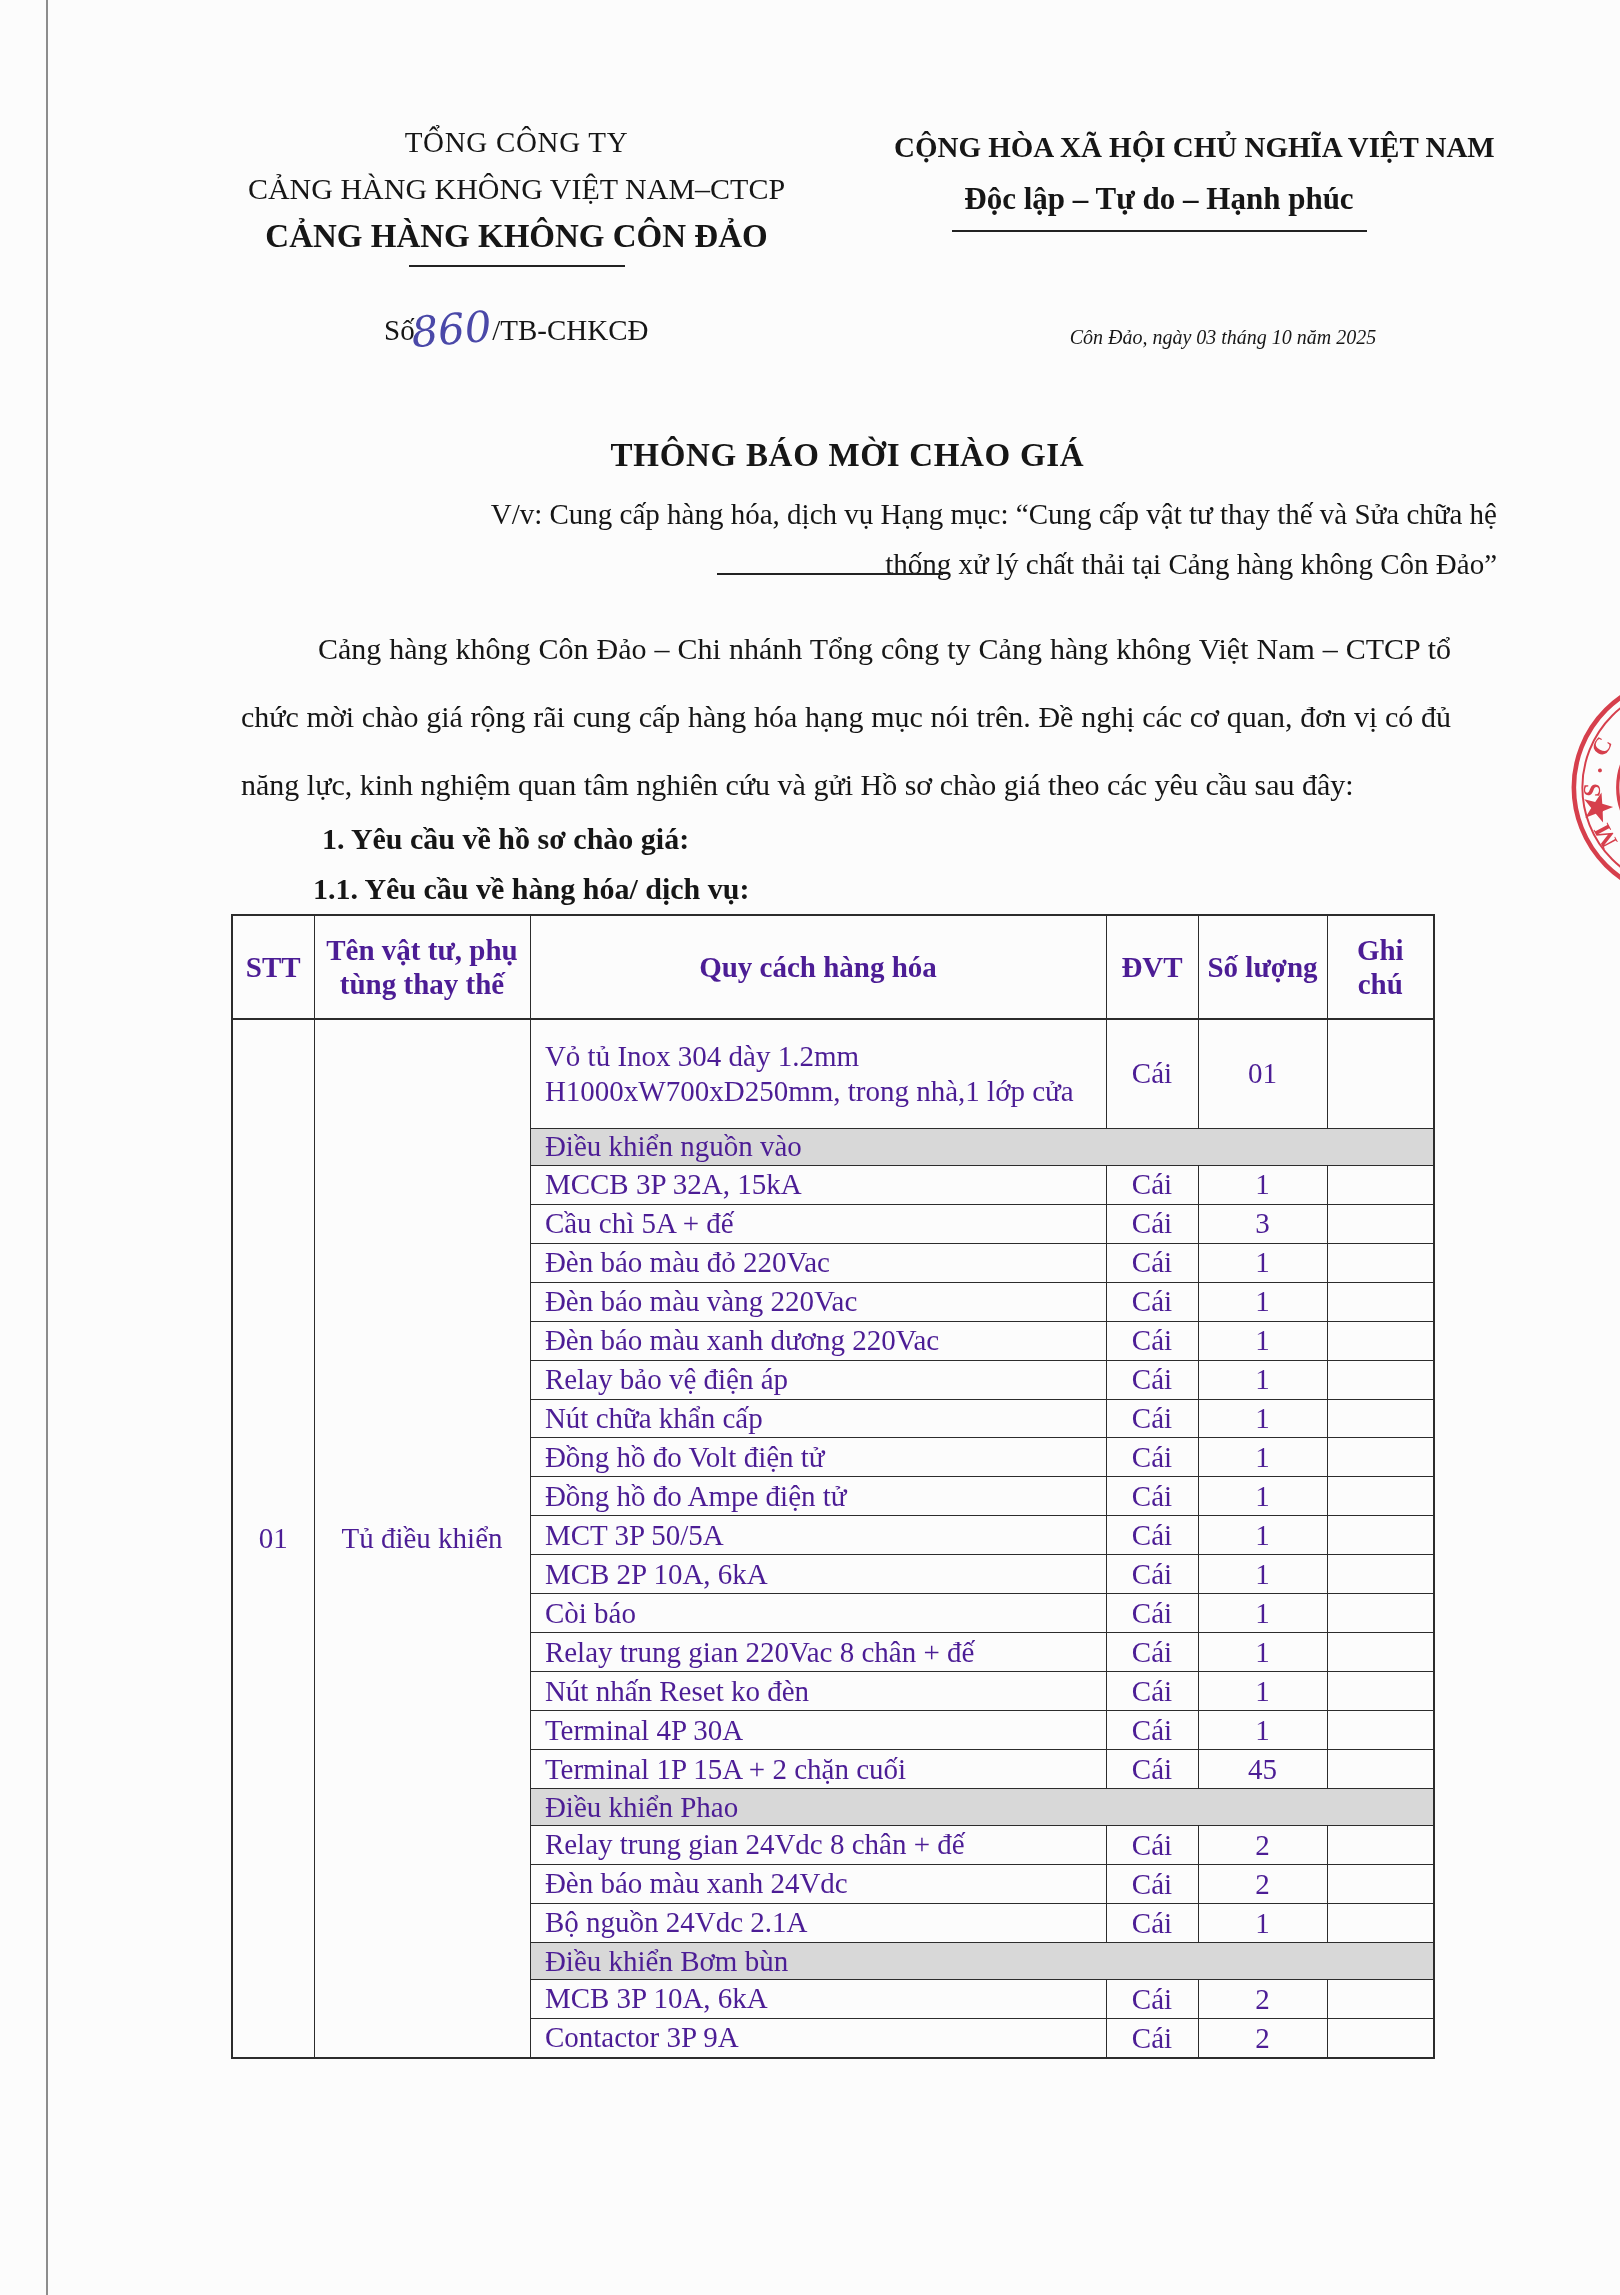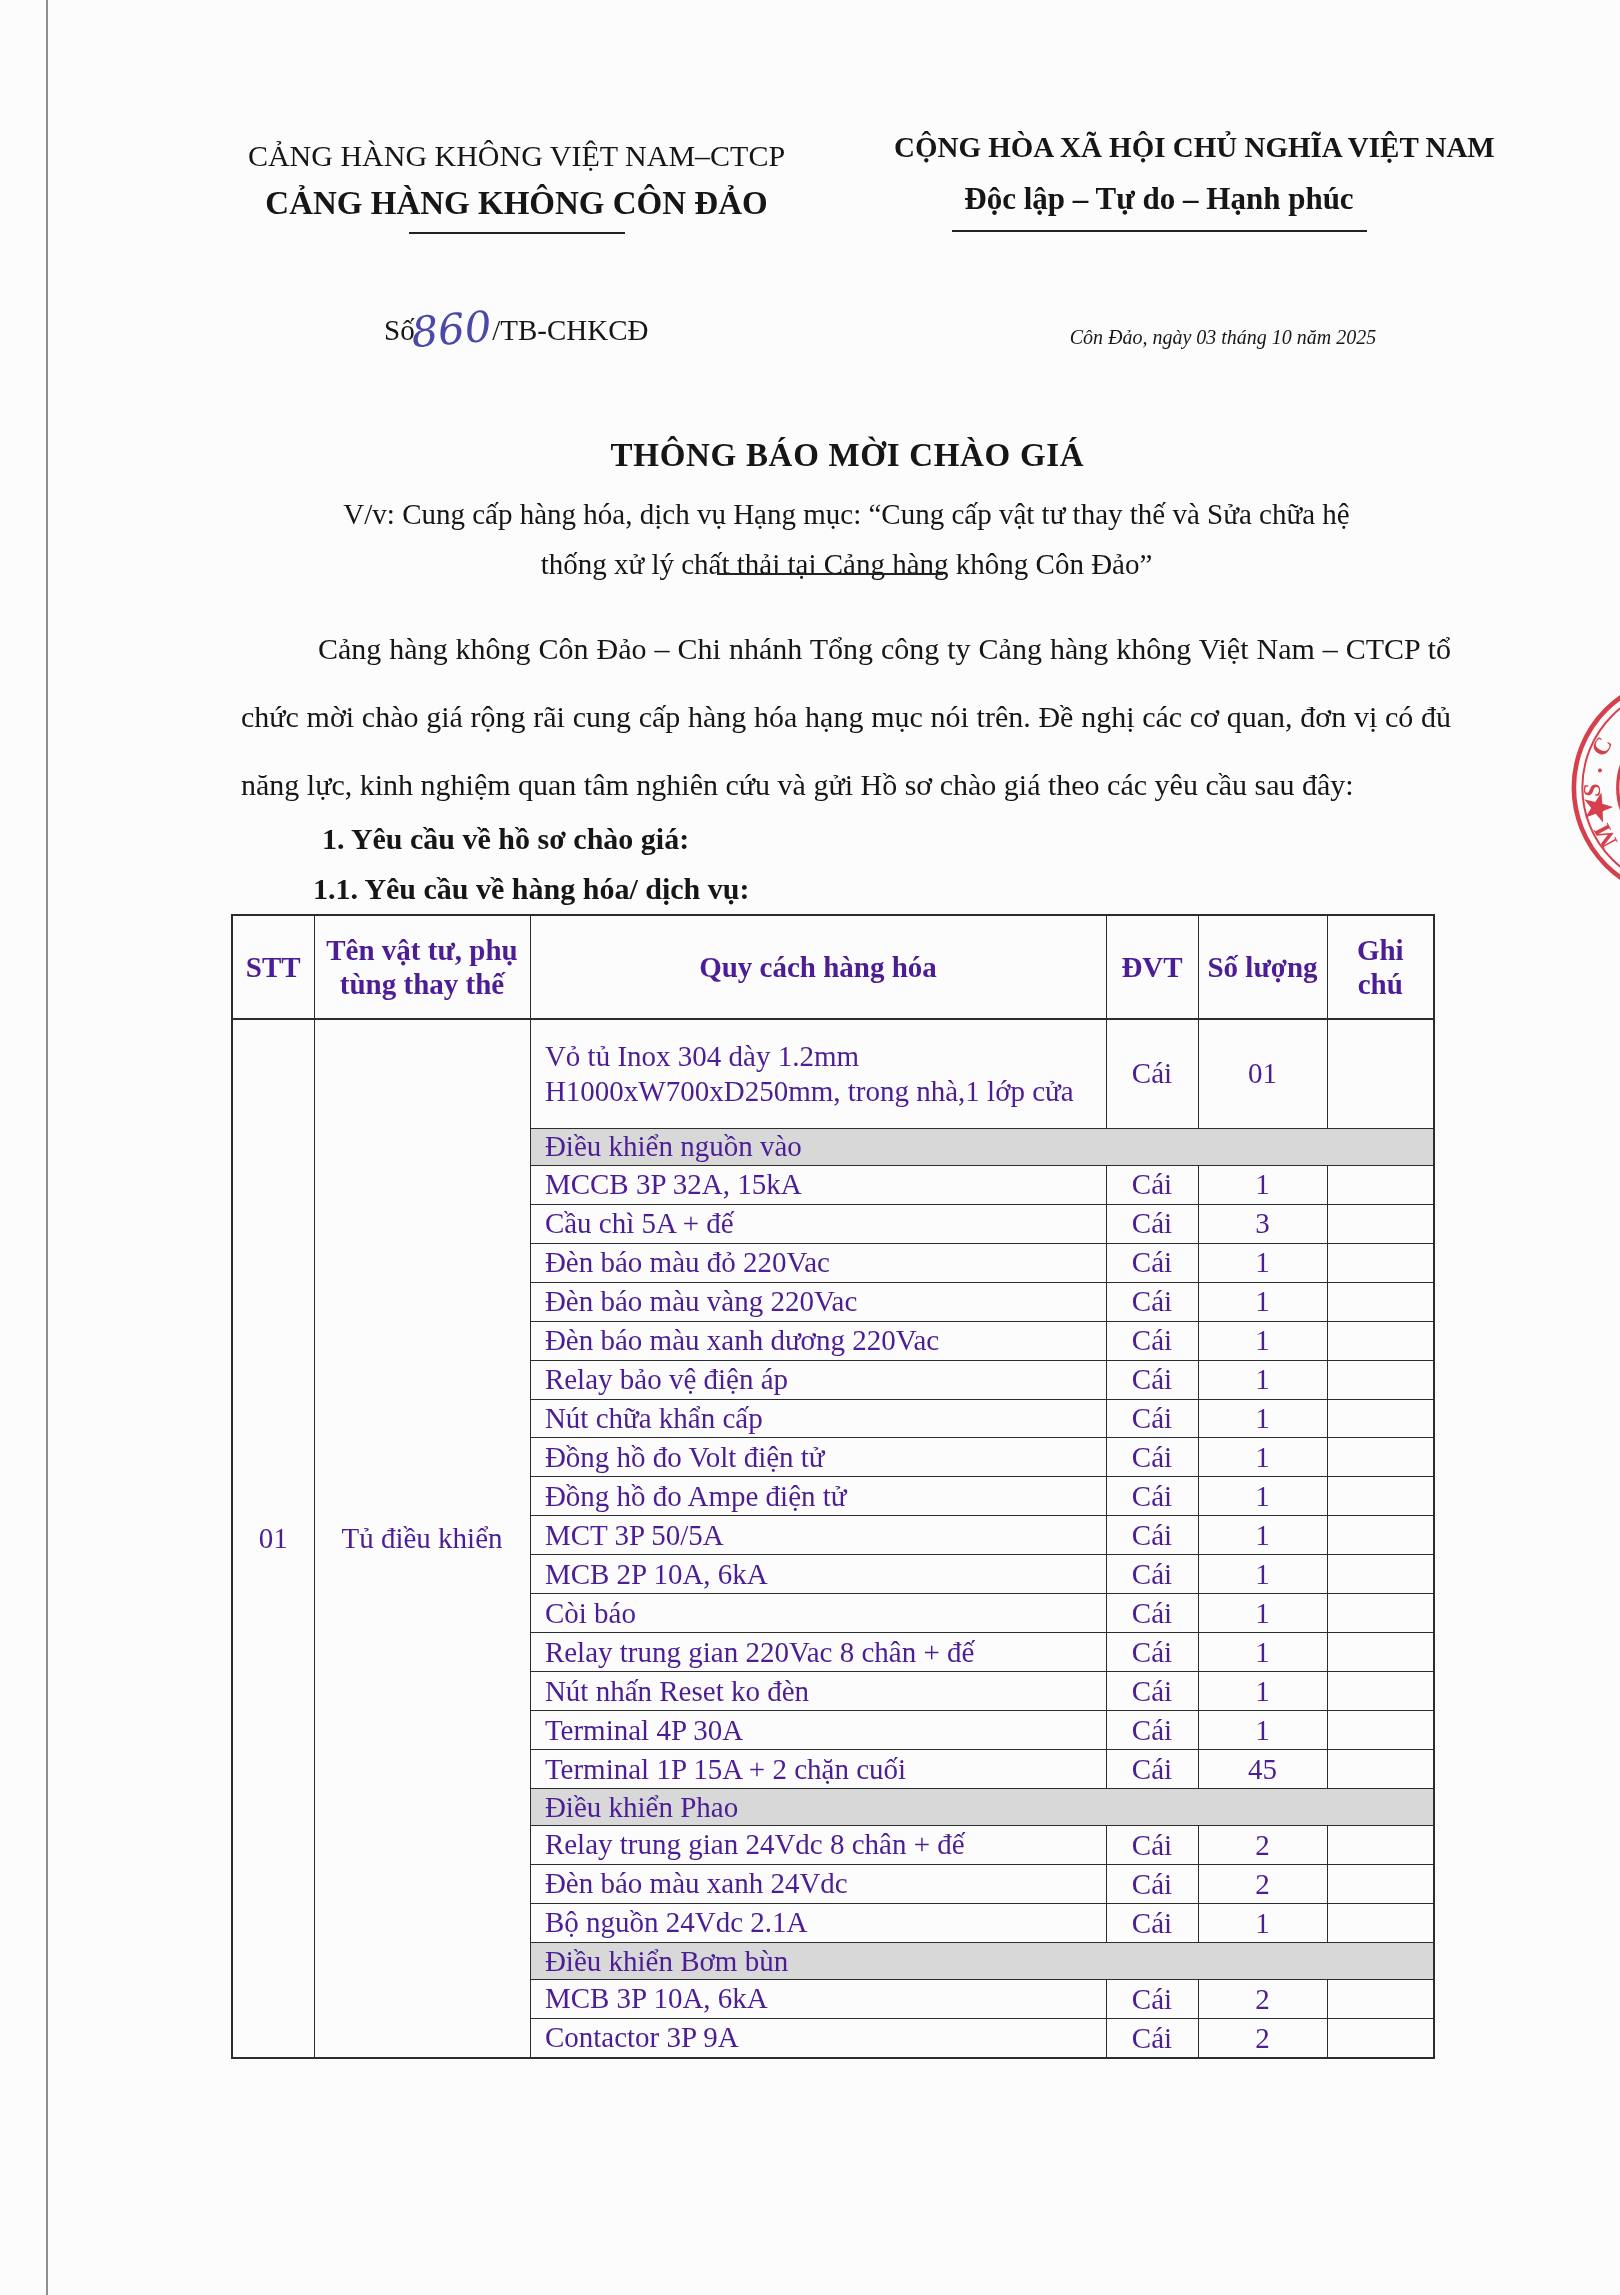--- a/index.html
+++ b/index.html
@@ -28,21 +28,21 @@
   .handwritten{
     display:inline-block; color:#4a48a8; font-size:42px; line-height:26px;
     font-style:italic; transform:rotate(-5deg) translateY(3.9px);
     margin:0 1.3px 0 -3.9px; font-family:"DejaVu Serif",serif;
   }
   .date-line{position:absolute; left:955px; top:326px; width:536px; text-align:center;
     font-size:20px; font-style:italic; white-space:nowrap;}
 
   .title{position:absolute; left:246px; top:437px; width:1203px; text-align:center;
     font-size:33px; font-weight:bold; letter-spacing:0.7px;}
-  .vv{position:absolute; left:196px; top:489px; width:1301px; text-align:center;
+  .vv{position:absolute; left:196px; top:489px; width:1301px; text-align:right;
     font-size:29px; line-height:50px;}
   .title-rule{position:absolute; left:717px; top:573px; width:226px; height:0; border-top:2.6px solid #222;}
 
   .para{position:absolute; left:241px; top:615px; width:1210px;
     font-size:30px; line-height:68px; text-align:justify; text-indent:77px;}
 
   .sec1{position:absolute; left:322px; top:822px; font-size:30px; font-weight:bold;}
   .sec11{position:absolute; left:313px; top:872px; font-size:30px; font-weight:bold;}
 
   
@@ -70,20 +70,21 @@
   .stamp{position:absolute; left:1566px; top:665px; width:275px; height:262px; opacity:.92;}
 </style>
 </head>
 <body>
 
 <div class="page">
 
   <div class="scan-line"></div>
 
   <div class="hblock hleft">
+    <div class="l1">TỔNG CÔNG TY</div>
     <div class="l2">CẢNG HÀNG KHÔNG VIỆT NAM–CTCP</div>
     <div class="l3">CẢNG HÀNG KHÔNG CÔN ĐẢO</div>
     <div class="hrule"></div>
   </div>
 
   <div class="hblock hright">
     <div class="l1">CỘNG HÒA XÃ HỘI CHỦ NGHĨA VIỆT NAM</div>
     <div class="l2">Độc lập – Tự do – Hạnh phúc</div>
     <div class="hrule"></div>
   </div>

